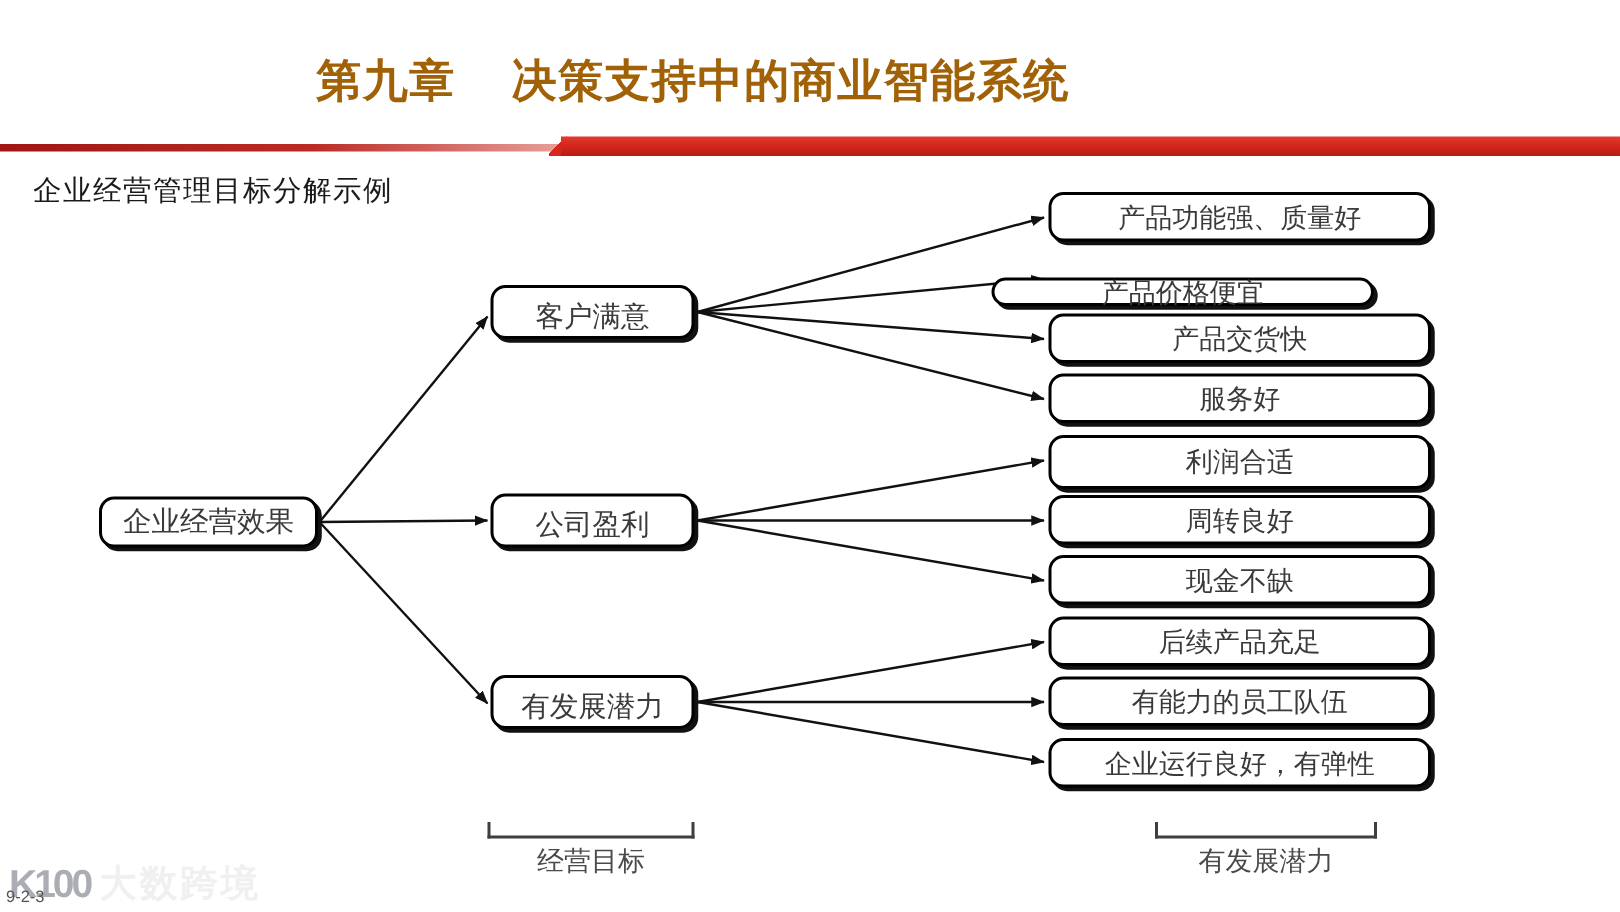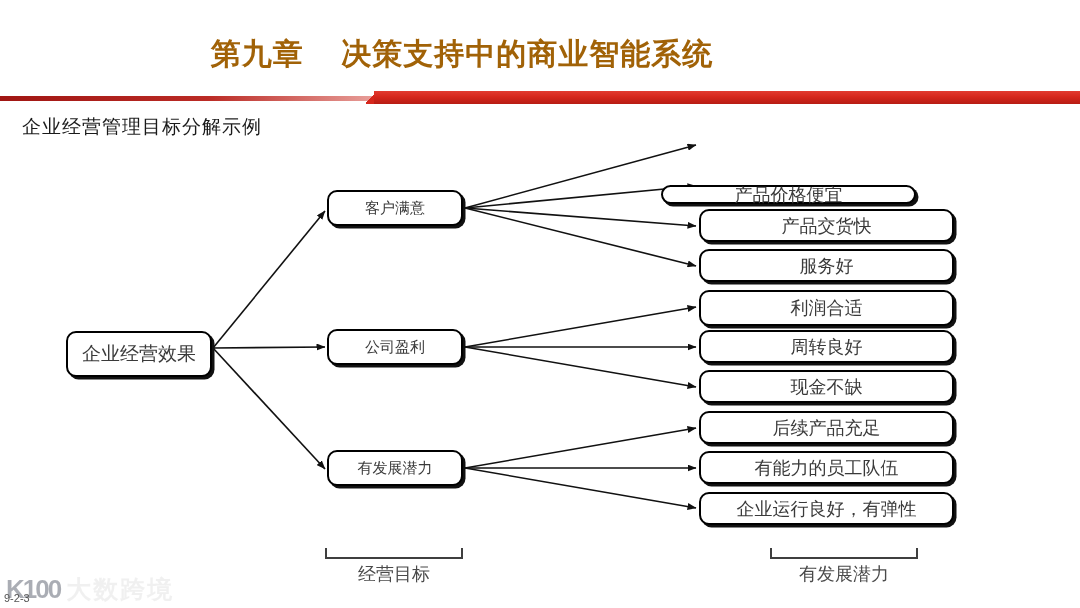--- a/index.html
+++ b/index.html
@@ -52,21 +52,21 @@
     position:absolute;box-sizing:border-box;
     border:2.5px solid #000;border-radius:10px;
     background:#fff;
     box-shadow:2.5px 2.5px 0 0 #111;
     display:flex;align-items:center;justify-content:center;
     color:#3a3a3a;
     font-family:"Liberation Serif","DejaVu Serif",serif;
     white-space:nowrap;
   }
   .node.root{font-size:19px;}
-  .node.mid{font-size:15px;}
+  .node.mid{font-size:19px;align-items:flex-end;}
   .node.leaf{font-size:18px;}
 
   
   .bracket{
     position:absolute;height:11px;box-sizing:border-box;
     border:2px solid #3f3f3f;border-top:none;
     border-bottom-width:2px;
   }
   .caption{
     position:absolute;text-align:center;
@@ -132,34 +132,37 @@
       <line x1="465" y1="347" x2="696" y2="307"></line>
       <line x1="465" y1="347" x2="696" y2="347"></line>
       <line x1="465" y1="347" x2="696" y2="387"></line>
 
       <line x1="465" y1="468" x2="696" y2="428"></line>
       <line x1="465" y1="468" x2="696" y2="468"></line>
       <line x1="465" y1="468" x2="696" y2="508"></line>
     </g>
   </svg>
 
-  <div class="node root" style="left:66px;top:331px;width:146px;height:46px;">
+  <div class="node root" style="left:66px;top:331px;width:146px;height:34px;">
     <span>企业经营效果</span>
   </div>
 
   <div class="node mid" style="left:327px;top:190px;width:136px;height:36px;">
     <span>客户满意</span>
   </div>
   <div class="node mid" style="left:327px;top:329px;width:136px;height:36px;">
     <span>公司盈利</span>
   </div>
   <div class="node mid" style="left:327px;top:450px;width:136px;height:36px;">
     <span>有发展潜力</span>
   </div>
 
+  <div class="node leaf" style="left:699px;top:128px;width:255px;height:33px;">
+    <span>产品功能强、质量好</span>
+  </div>
   <div class="node leaf" style="left:661px;top:169px;width:255px;height:19px;margin-top:16px;">
     <span>产品价格便宜</span>
   </div>
   <div class="node leaf" style="left:699px;top:249px;width:255px;height:33px;">
     <span>服务好</span>
   </div>
   <div class="node leaf" style="left:699px;top:209px;width:255px;height:33px;">
     <span>产品交货快</span>
   </div>
   <div class="node leaf" style="left:699px;top:290px;width:255px;height:36px;">

